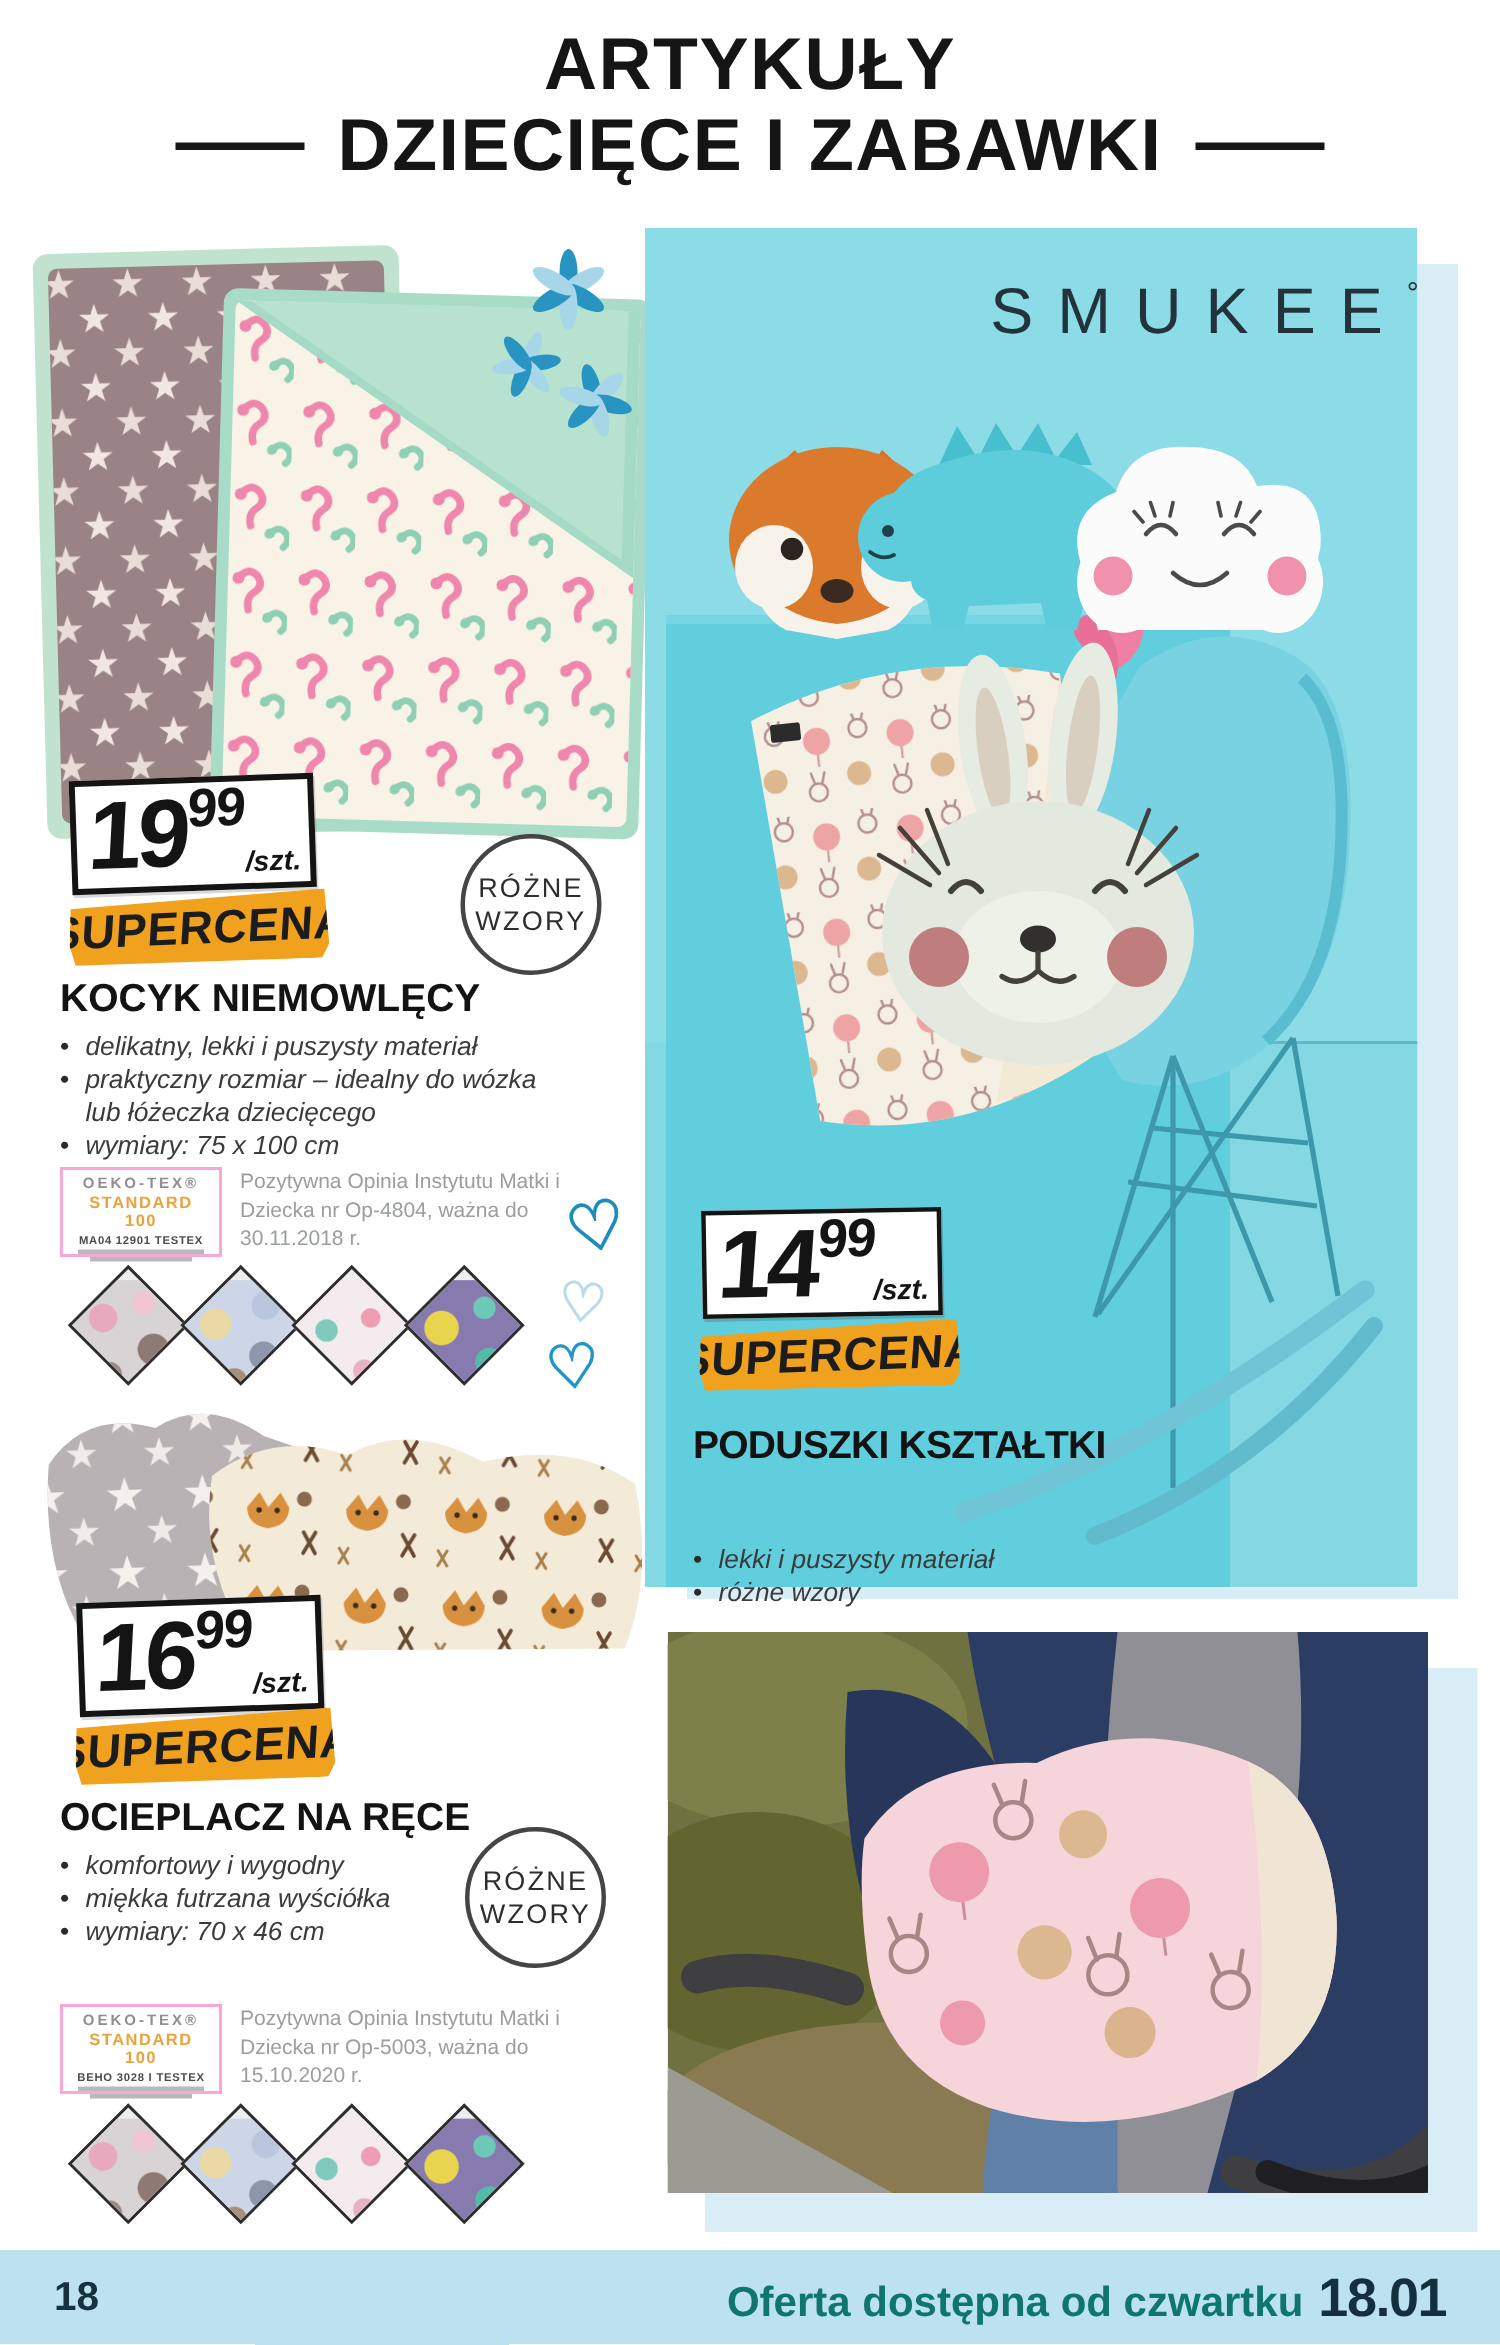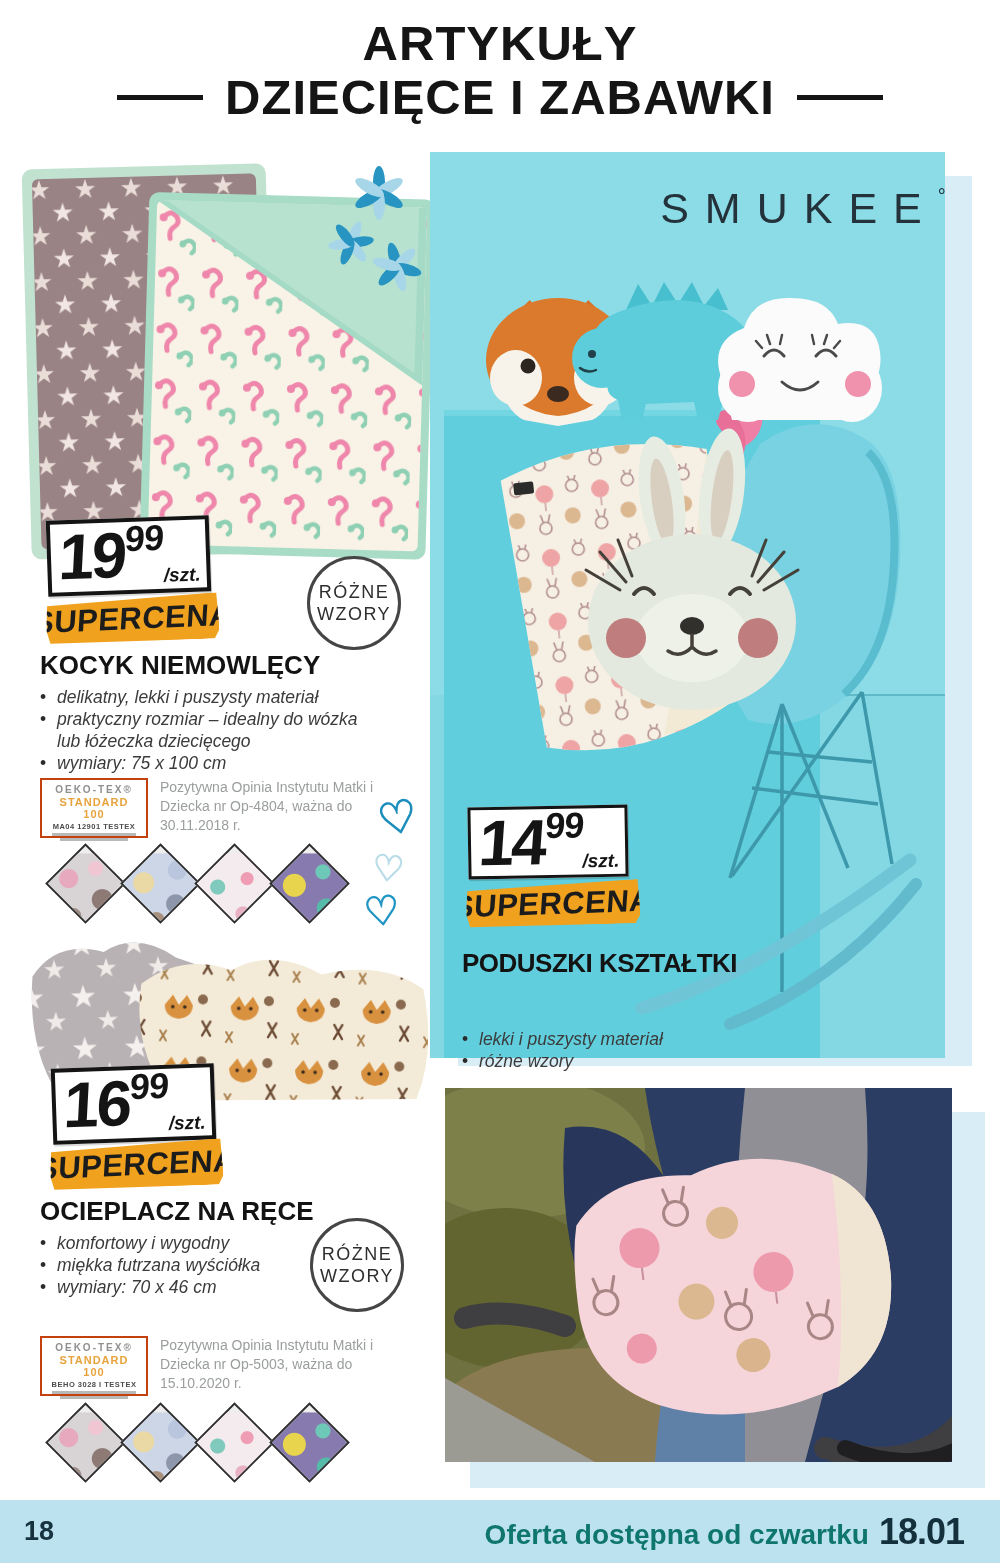--- a/index.html
+++ b/index.html
@@ -27,21 +27,21 @@
               background:#ffffff; display:flex; flex-direction:column; align-items:center; justify-content:center; }
   .variants span { font-size:18px; font-weight:500; letter-spacing:1.5px; color:#2e2e2e; line-height:22px; }
 
   .pname { position:absolute; font-size:26px; font-weight:800; letter-spacing:0; color:#131313; }
   .bullets { position:absolute; list-style:none; }
   .bullets li { position:relative; padding-left:17px; font-size:17.5px; font-style:italic; color:#3b3b3b; line-height:22px; }
   .bullets li::before { content:"•"; position:absolute; left:0; top:0; color:#2b2b2b; font-style:normal; }
 
   
   .cert { position:absolute; display:flex; gap:12px; }
-  .oeko { width:108px; height:60px; border:2px solid #c2410c; background:#fff; padding:4px 6px 3px 6px; text-align:center; }
+  .oeko { width:108px; height:60px; border:2px solid #f9a8d4; background:#fff; padding:4px 6px 3px 6px; text-align:center; }
   .oeko .l1 { font-size:10px; letter-spacing:2px; color:#8f8f8f; font-weight:700; }
   .oeko .l2 { font-size:11px; letter-spacing:1px; color:#E8A33D; font-weight:700; margin-top:1px; }
   .oeko .l3 { font-size:7.5px; color:#4c4c4c; font-weight:700; margin-top:2px; letter-spacing:.5px; }
   .oeko .bar { height:3px; background:#b9b9b9; margin:2px 4px 0 4px; }
   .oeko .bar.short { margin:2px 12px 0 12px; height:2.5px; }
   .cert-note { width:245px; font-size:14px; line-height:19px; color:#9b9e9e; }
 
   
   .dwrap { position:absolute; width:84px; height:84px; display:flex; align-items:center; justify-content:center; }
   .diamond { width:57px; height:57px; transform:rotate(45deg); border:2.5px solid #2d2d2d; overflow:hidden; background:#eee; }
@@ -70,21 +70,21 @@
   .photo { position:absolute; overflow:hidden; }
   .pale-rect { position:absolute; background:#D9EDF6; }
 
   .smukee { position:absolute; left:648px; top:184px; width:310px; text-align:center;
             font-size:43px; font-weight:400; letter-spacing:16px; color:#24323c; }
   .smukee sup { font-size:20px; letter-spacing:0; vertical-align:20px; }
 
   
   .footer { position:absolute; left:0; top:1500px; width:1000px; height:63px; background:#BCE2F0;
             display:flex; align-items:center; }
-  .fpage { position:absolute; left:24px; font-size:27px; font-weight:800; color:#16323e; }
+  .fpage { position:absolute; left:36px; font-size:27px; font-weight:800; color:#16323e; }
   .foffer { position:absolute; right:36px; display:flex; align-items:baseline; gap:10px; }
   .foffer .txt { font-size:28px; font-weight:700; color:#0f766e; }
   .foffer .date { font-size:36px; font-weight:900; color:#14303c; letter-spacing:-1px; }
 </style>
 </head>
 <body>
 
 <div class="page">
 
   <header class="hdr">

